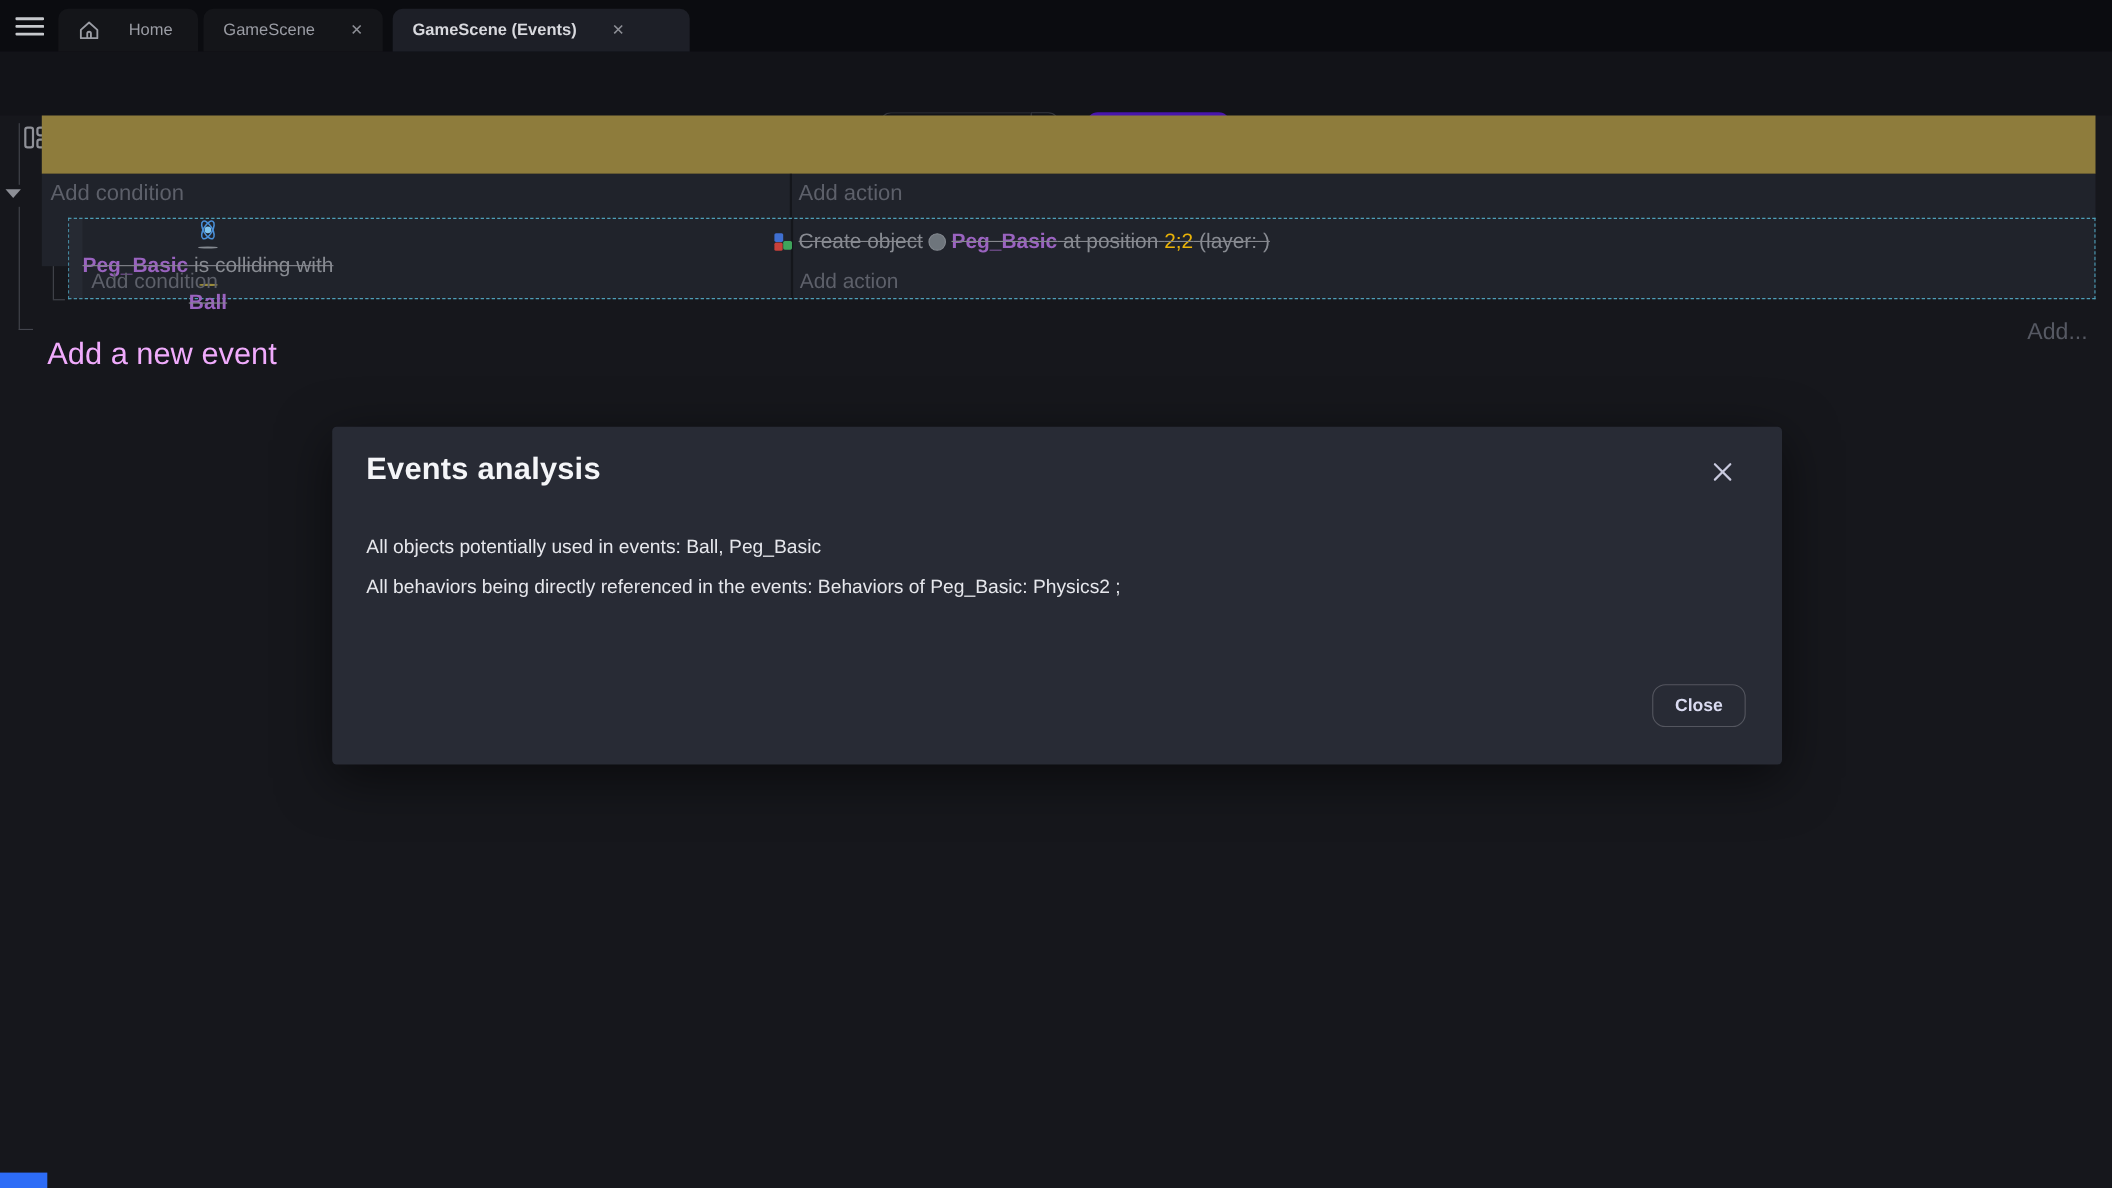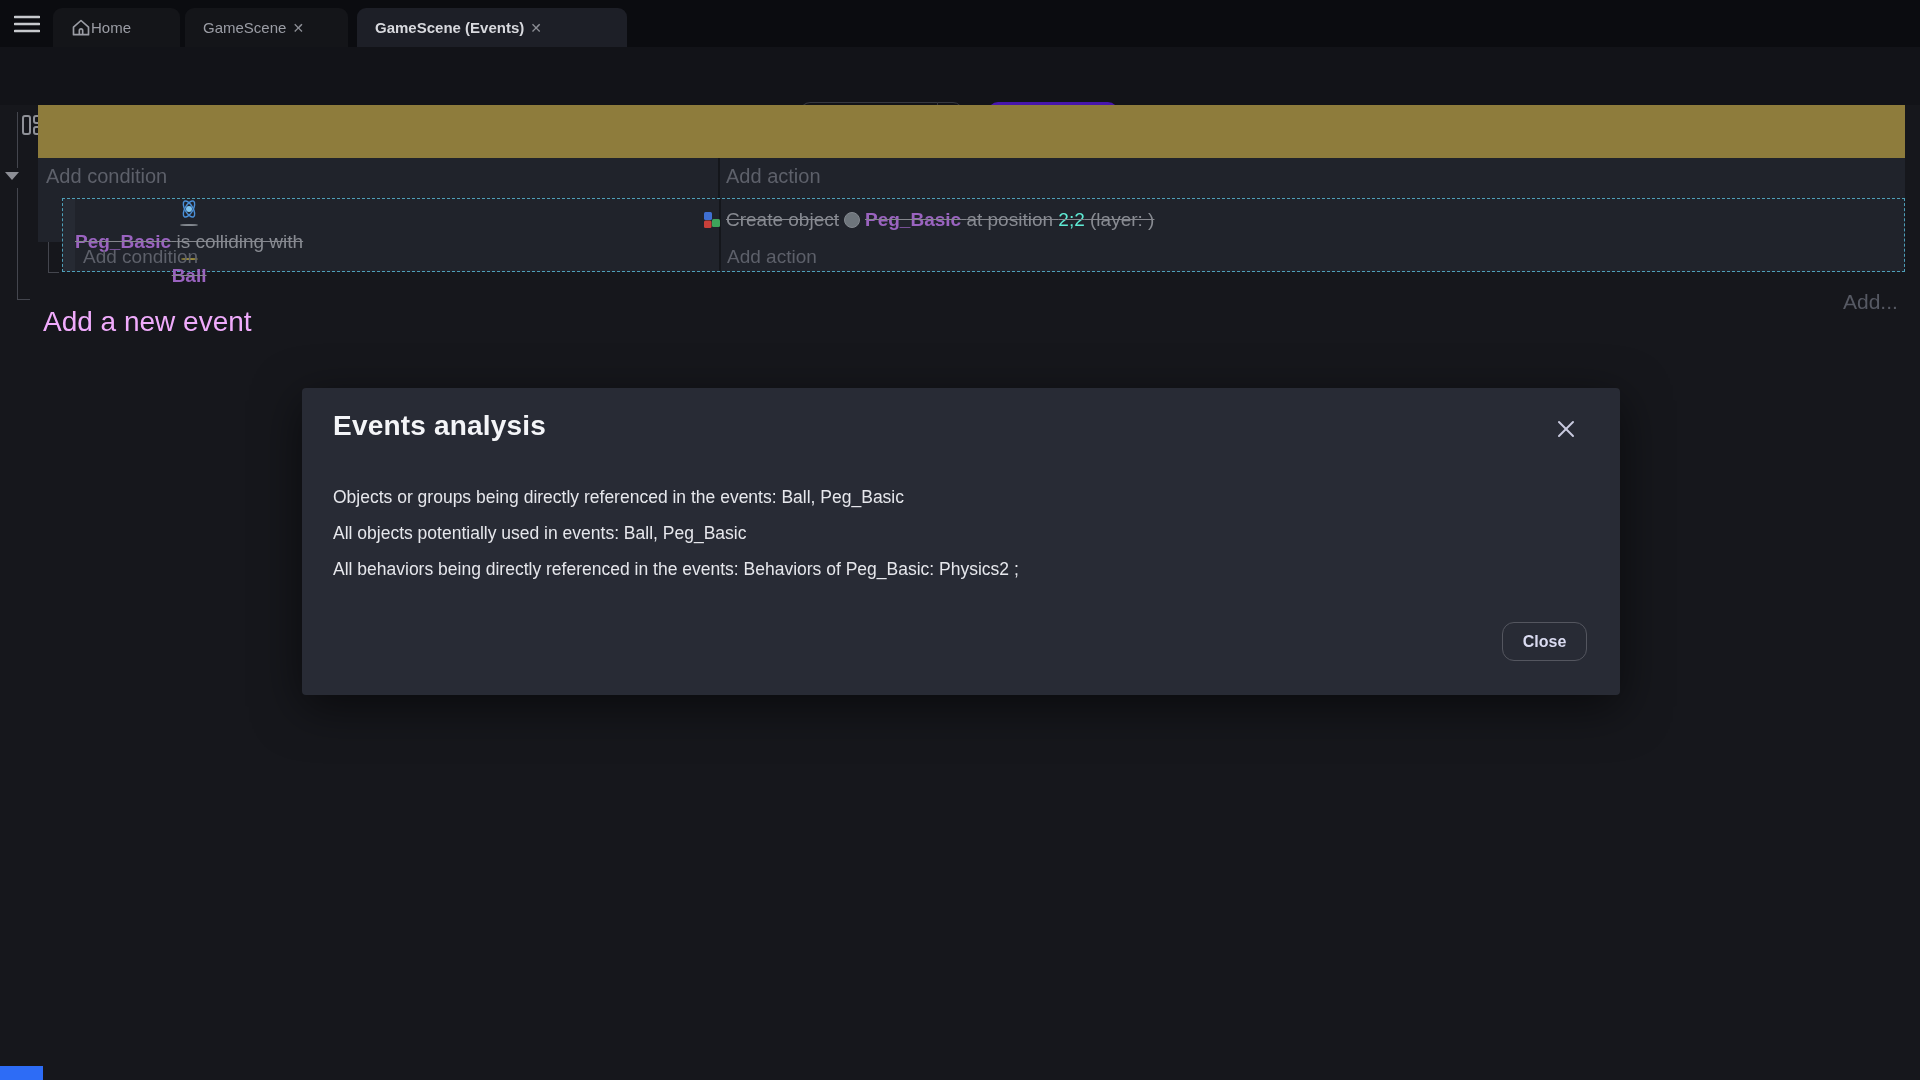--- a/index.html
+++ b/index.html
@@ -10,21 +10,21 @@
     position:relative;
     color:#d8d9de;
   }
   svg { display:block; }
 
   
   .tabbar { position:absolute; left:0; top:0; width:1920px; height:47px; background:#0b0c10; }
   .hamburger { position:absolute; left:14px; top:15px; width:26px; height:18px; cursor:pointer; color:#c7c9cd; }
   .tab {
     position:absolute; top:8px; height:39px; background:#141519;
-    border-radius:9px 9px 0 0; display:flex; align-items:center; gap:0;
+    border-radius:9px 9px 0 0; display:flex; align-items:center; gap:26px;
     padding:0 18px; color:#9b9da5; font-size:15px; cursor:pointer;
   }
   .tab.active { background:#1d1f27; color:#d8d9de; font-weight:bold; }
   .tab .close-x { font-size:14px; color:#8d8f96; margin-left:6px; cursor:pointer; }
   .tab-home { left:53px; width:127px; }
   .tab-scene { left:185px; width:163px; }
   .tab-events { left:357px; width:270px; }
 
   
   .toolbar { position:absolute; left:0; top:47px; width:1920px; height:58px; background:#121318; }
@@ -66,21 +66,21 @@
     position:absolute; left:24px; top:40px; width:1843px; height:74px;
     border:1px dashed #4e9fb8; background:#20232b;
   }
   .sub-grip { position:absolute; left:0; top:0; width:12px; height:100%; background:#262a33; }
   .instr { position:absolute; top:0; height:42px; display:flex; align-items:center; gap:5px; font-size:19px; }
   .instr-cond { left:12px;flex-direction:column; }
   .instr-act  { left:640px; }
   .strike { text-decoration:line-through; text-decoration-color:#85878e; }
   .obj-name { color:#9a63c0; font-weight:bold; }
   .instr-gray { color:#888b92; }
-  .pos-num { color:#5eead4;text-align:center; }
+  .pos-num { color:#eab308;text-align:center; }
   .obj-circle { display:inline-block; width:18px; height:18px; border-radius:50%; vertical-align:-3px; }
   .circle-gray { background:#6e757c; border:1px solid #848990; }
   .circle-olive { background:#897a2c; border:1px solid #9a8b3c; width:17px; height:19px; }
   .circle-sm { width:16px; height:16px; }
   .ph-cond2 { position:absolute; left:20px; top:47px; font-size:19px; }
   .ph-act2  { position:absolute; left:664px; top:47px; font-size:19px; }
 
   .tree-line { position:absolute; background:#44464e; }
   .collapse-arrow {
     position:absolute; left:5px; top:172px; width:0; height:0; cursor:pointer;
@@ -295,20 +295,19 @@
 
 <div class="modal">
   <div class="modal-title">Events analysis</div>
   <span class="modal-close-x">
     <svg width="22" height="22" viewBox="0 0 22 22" stroke="currentColor" stroke-width="2" stroke-linecap="round">
         <line x1="4" y1="4" x2="18" y2="18"></line>
         <line x1="18" y1="4" x2="4" y2="18"></line>
       </svg>
   </span>
   <div class="modal-body">
-    <p>Objects or groups being directly referenced in the events: Ball, Peg_Basic</p>
     <p>All objects potentially used in events: Ball, Peg_Basic</p>
     <p>All behaviors being directly referenced in the events: Behaviors of Peg_Basic: Physics2 ;</p>
   </div>
   <button class="btn-close">Close</button>
 </div>
 
 <div class="bottom-blue-bar"></div>
 
 </body></html>

